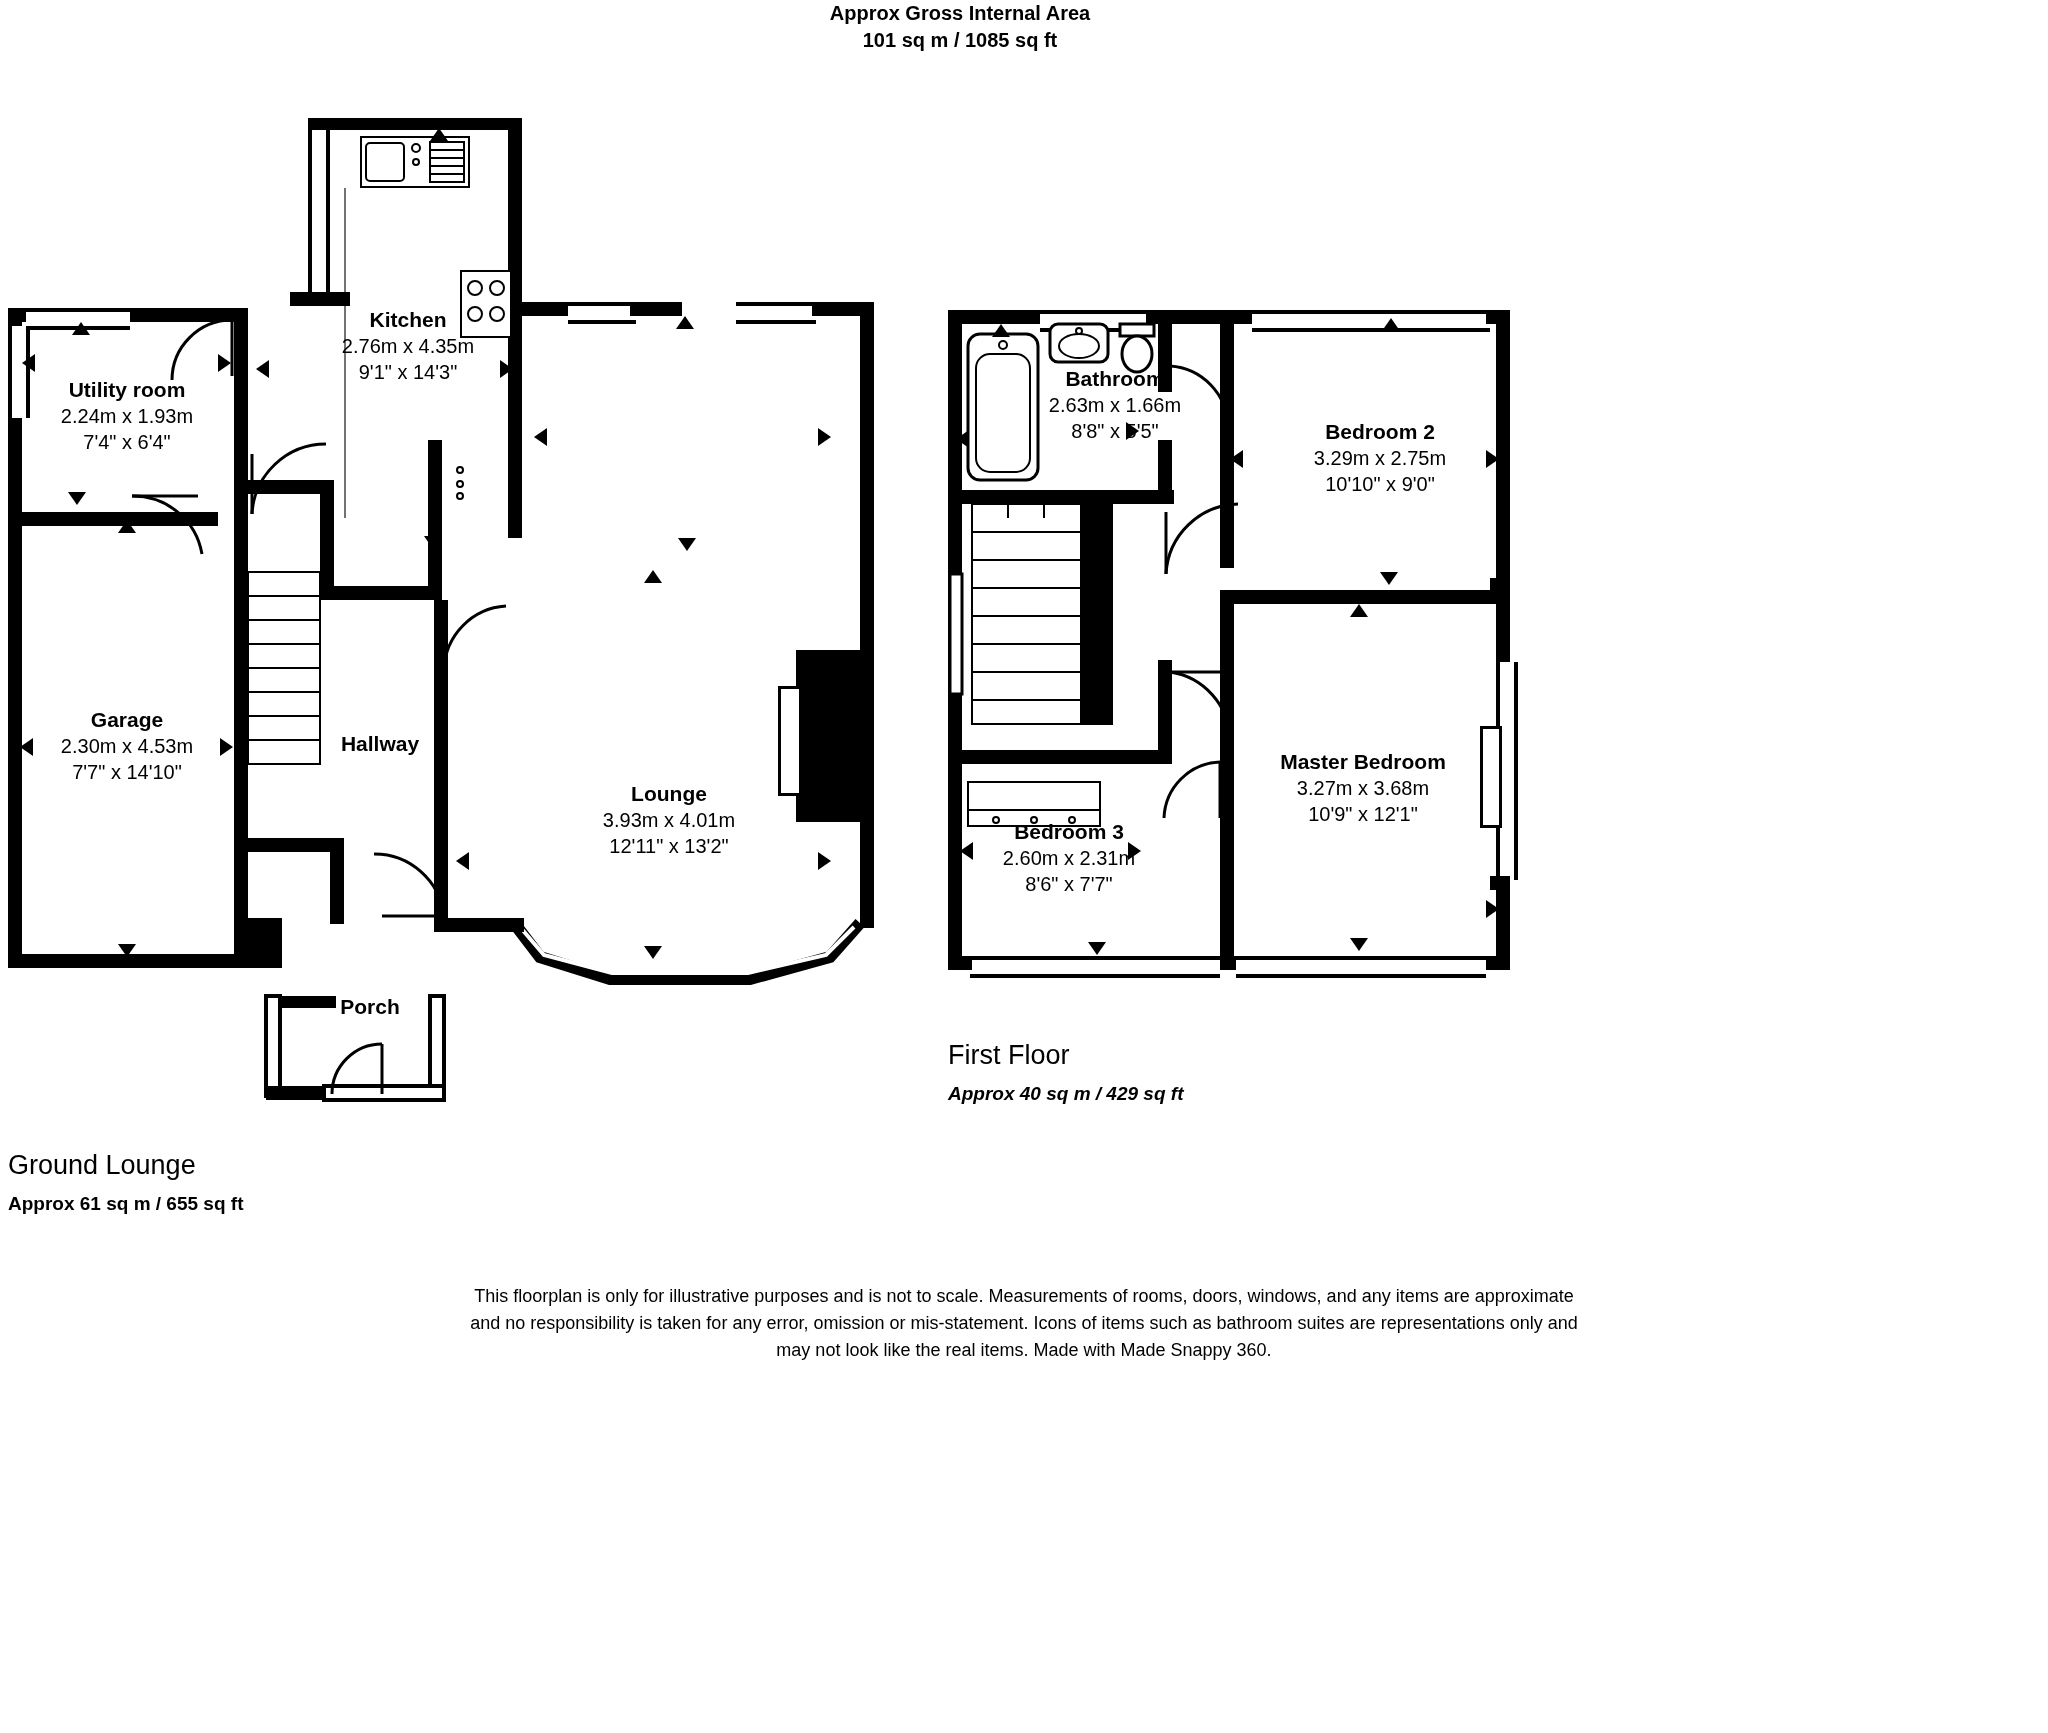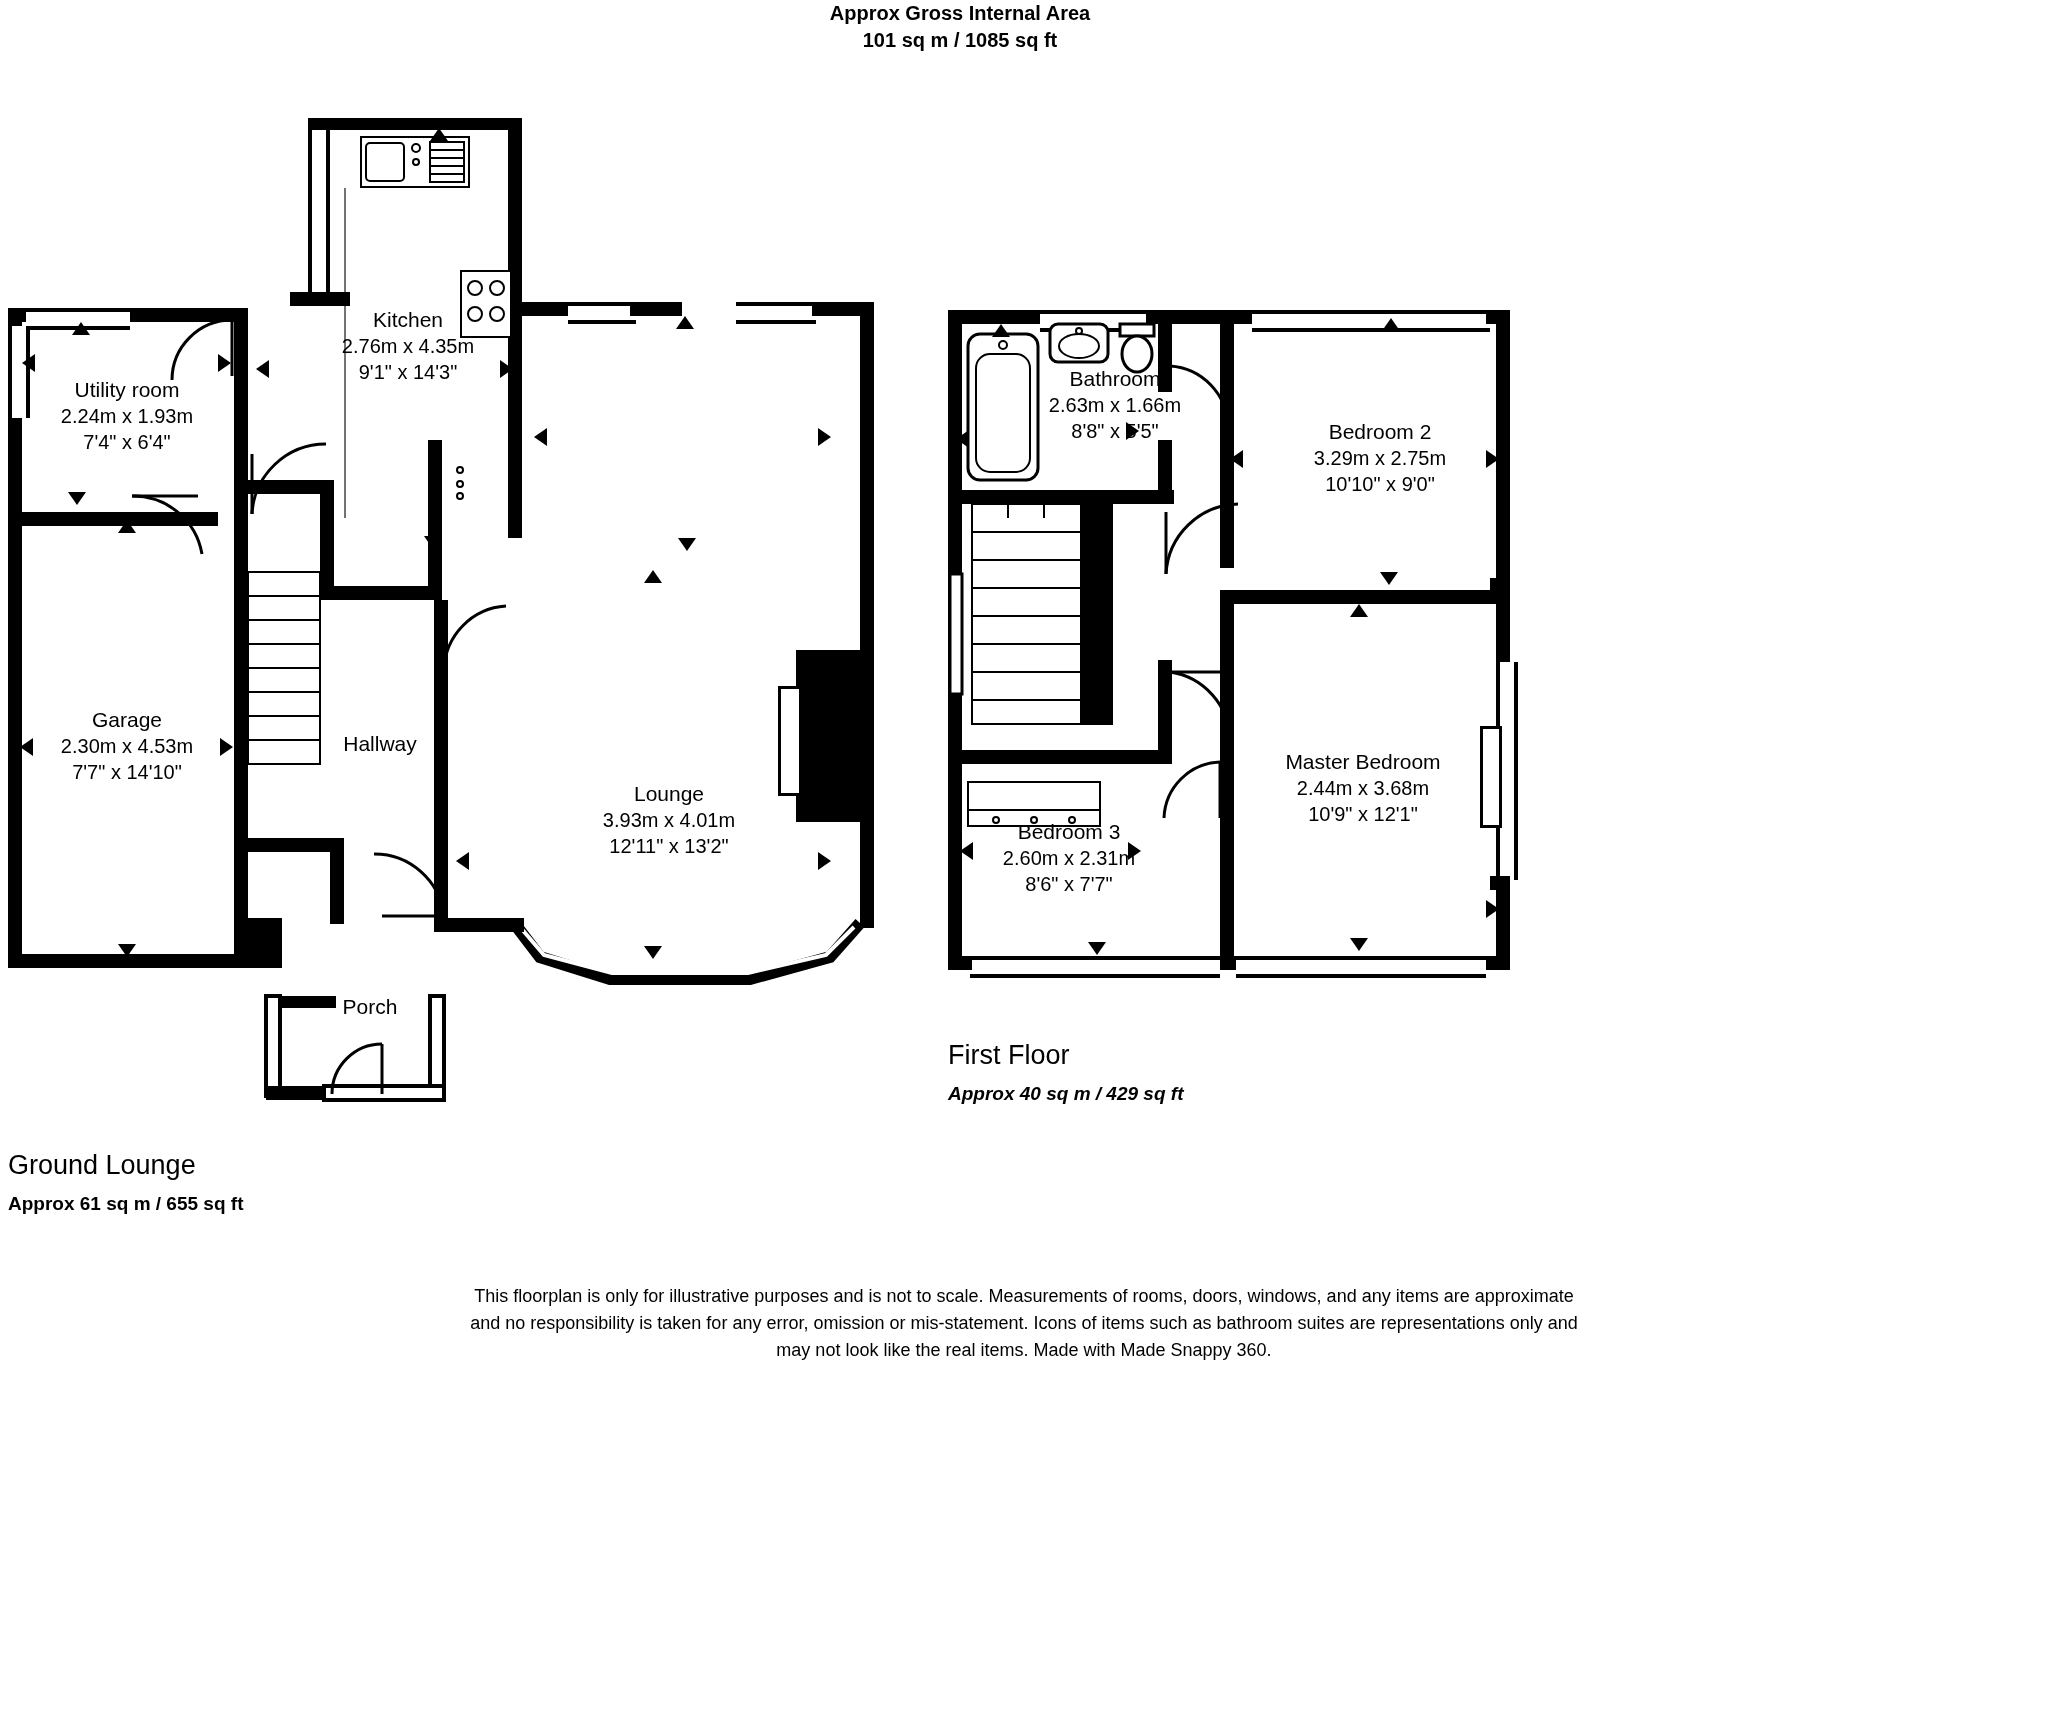--- a/index.html
+++ b/index.html
@@ -3,21 +3,21 @@
 <meta charset="utf-8">
 <style>
   html,body{margin:0;padding:0;background:#ffffff;}
   body{width:2048px;height:1733px;position:relative;font-family:"Liberation Sans",sans-serif;color:#000;}
   .stage{position:absolute;left:0;top:0;width:1860px;height:1733px;}
   .abs{position:absolute;}
   .wall{position:absolute;background:#000;}
   .win{position:absolute;background:#fff;border-top:4px solid #000;border-bottom:4px solid #000;}
   .winv{position:absolute;background:#fff;border-left:4px solid #000;border-right:4px solid #000;}
   .lbl{position:absolute;text-align:center;line-height:1.30;white-space:nowrap;}
-  .lbl .nm{font-weight:normal;font-size:21px;}
+  .lbl .nm{font-weight:bold;font-size:21px;}
   .lbl .dm{font-size:20px;}
   .floor-title{position:absolute;font-size:27px;}
   .floor-sub{position:absolute;font-size:19px;font-weight:bold;}
   .header{position:absolute;text-align:center;font-weight:bold;font-size:20px;line-height:1.35;}
   .disclaimer{position:absolute;text-align:center;font-size:18px;line-height:1.5;}
   .arrow{position:absolute;width:0;height:0;}
   .ar-u{border-left:9px solid transparent;border-right:9px solid transparent;border-bottom:13px solid #000;}
   .ar-d{border-left:9px solid transparent;border-right:9px solid transparent;border-top:13px solid #000;}
   .ar-l{border-top:9px solid transparent;border-bottom:9px solid transparent;border-right:13px solid #000;}
   .ar-r{border-top:9px solid transparent;border-bottom:9px solid transparent;border-left:13px solid #000;}
@@ -366,21 +366,21 @@
     </div>
 
     <div class="lbl" style="left:290px;top:418px;width:320px;">
       <div class="nm">Bedroom 2</div>
       <div class="dm">3.29m x 2.75m</div>
       <div class="dm">10'10" x 9'0"</div>
     </div>
 
     <div class="lbl" style="left:248px;top:748px;width:370px;">
       <div class="nm">Master Bedroom</div>
-      <div class="dm">2.44m x 3.68m</div>
+      <div class="dm">3.27m x 3.68m</div>
       <div class="dm">10'9" x 12'1"</div>
     </div>
 
     <div class="lbl" style="left:-6px;top:818px;width:290px;">
       <div class="nm">Bedroom 3</div>
       <div class="dm">2.60m x 2.31m</div>
       <div class="dm">8'6" x 7'7"</div>
     </div>
   </div>
 

